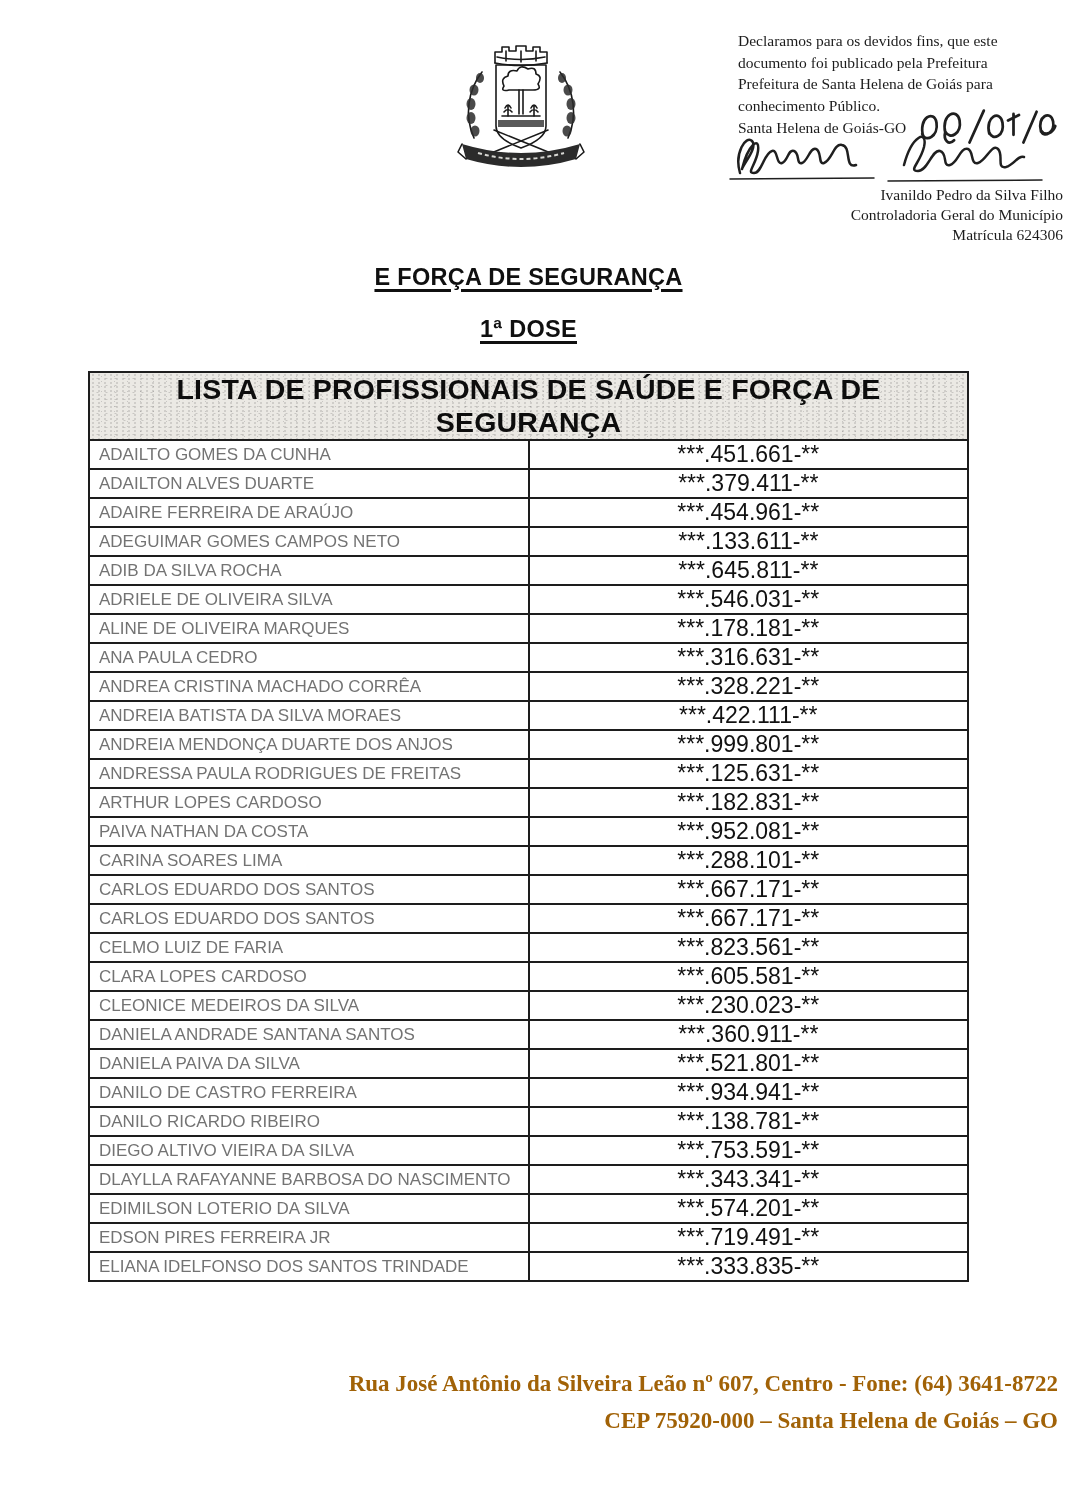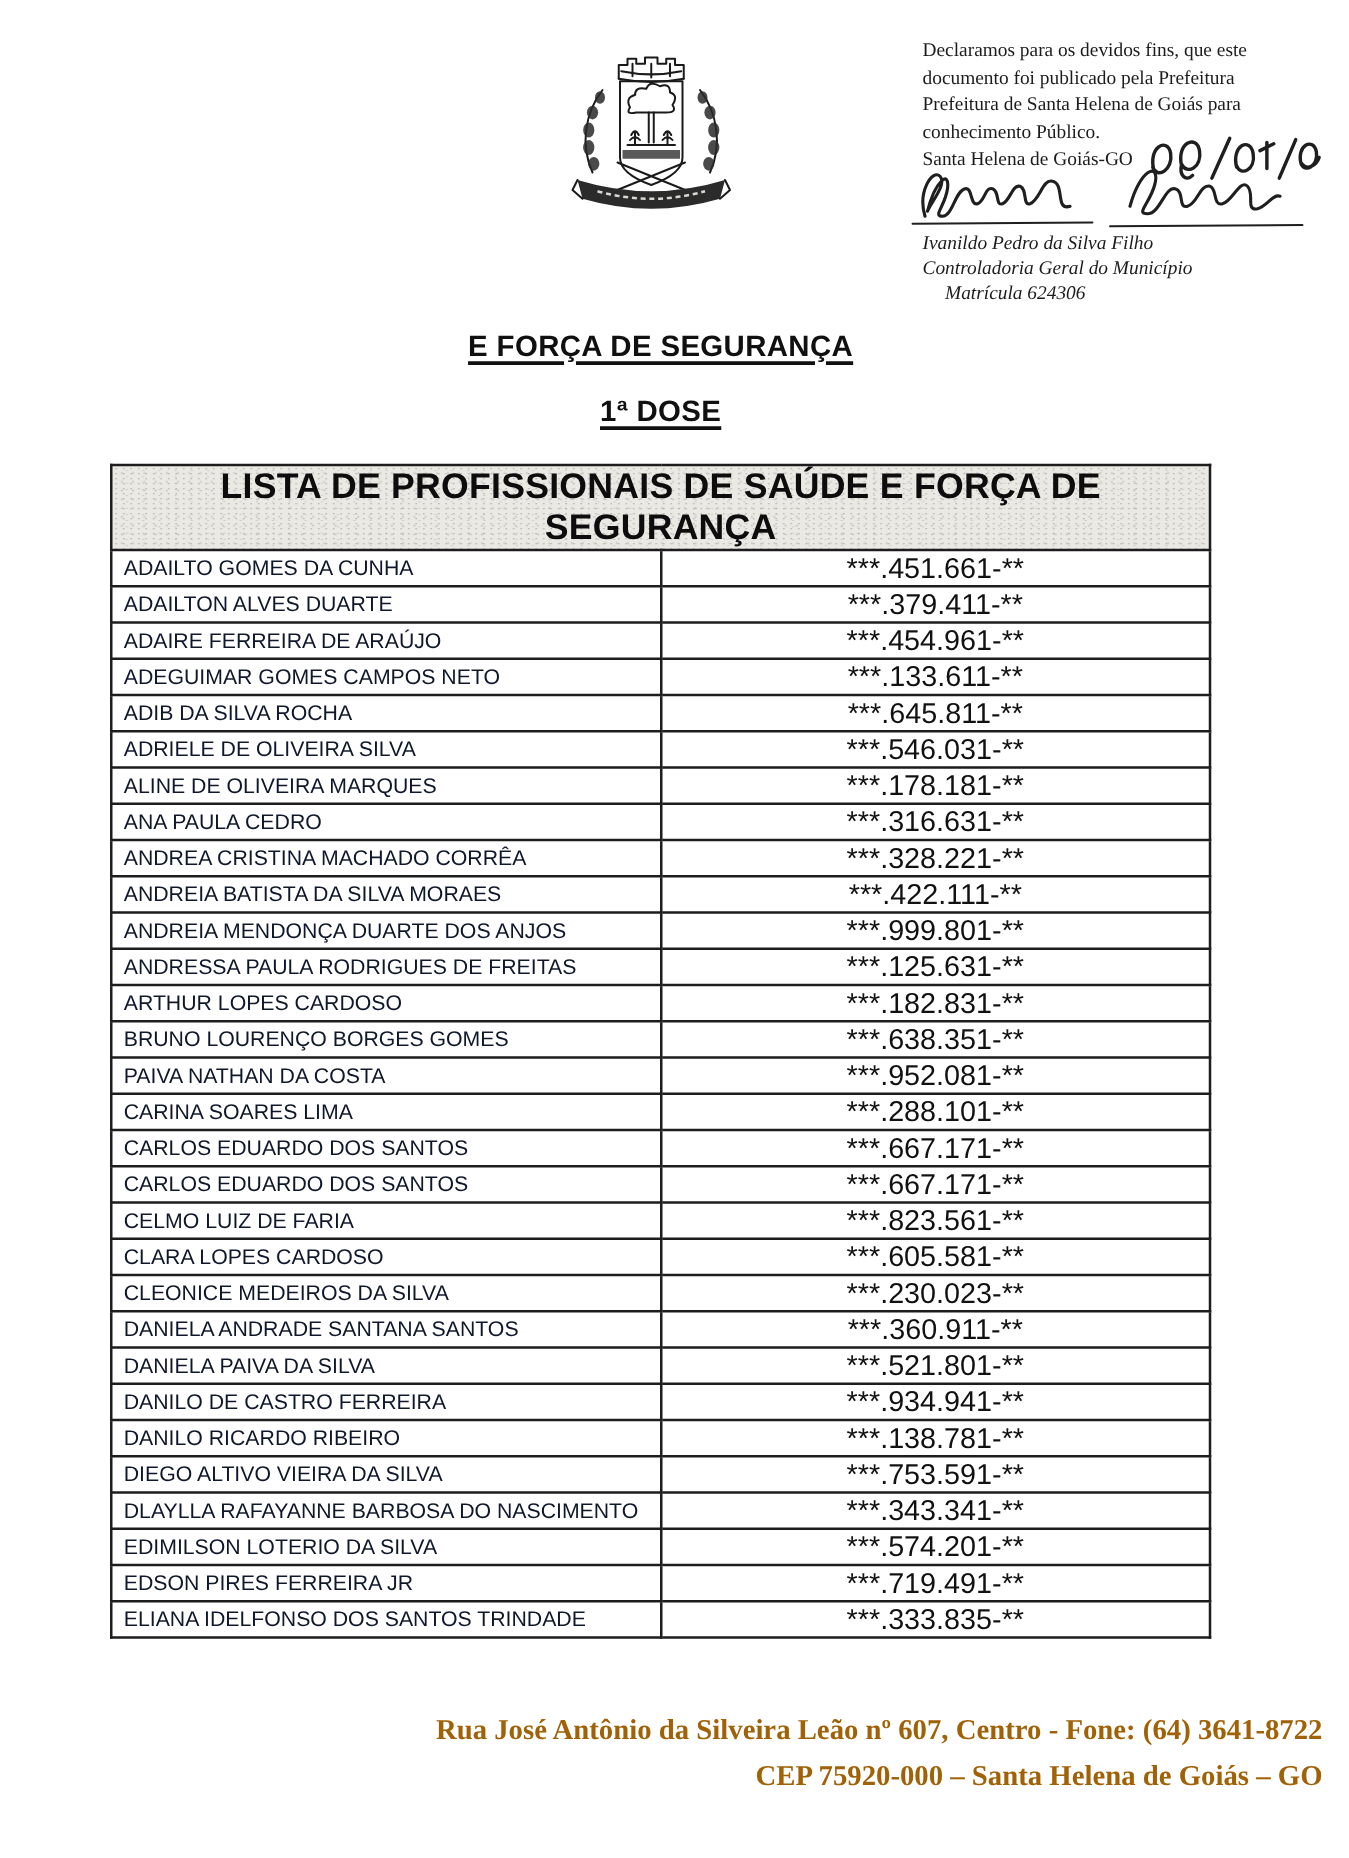--- a/index.html
+++ b/index.html
@@ -20,21 +20,21 @@
   .declaration {
     position:absolute; left:738px; top:30px; width:325px;
     font-family:"Liberation Serif", serif;
     font-size:15.5px; line-height:1.4; color:#1c1c1c;
   }
   .decl-line { white-space:nowrap; }
   .place-row { position:relative; white-space:nowrap; }
   .date-scrawl { position:absolute; left:172px; top:-13px; width:152px; height:44px; }
   .sig-area { position:relative; height:46px; margin-top:1px; }
   .sig-scrawl { position:absolute; left:-12px; top:-16px; width:330px; height:64px; }
-  .signer-name, .signer-title, .signer-reg { text-align:left; line-height:1.28;font-style:italic; }
+  .signer-name, .signer-title, .signer-reg { text-align:right; line-height:1.28; }
   .signer-reg { padding-left:18px; }
 
   
   .doc-title {
     position:absolute; left:88px; width:881px;
     text-align:center;
     font-weight:bold; font-size:23.5px; letter-spacing:.3px;
     color:#101010;
     text-decoration:underline;
     text-decoration-thickness:2.6px;
@@ -64,21 +64,21 @@
       radial-gradient(rgba(110,110,110,.28) .6px, transparent 1px);
     background-size:6px 4px, 9px 7px, 13px 5px;
     background-position:0 0, 3px 2px, 5px 1px;
     border-bottom-width:3px;
   }
   td.name-cell {
     height:27.3px;
     padding-left:9px;
     font-size:17px;
     vertical-align:middle;
-    color:#0f172a;
+    color:#737373;
     white-space:nowrap; overflow:hidden;
   }
   td.cpf-cell {
     width:259px;
     text-align:center; vertical-align:middle;
     font-size:23px;
     color:#111;
     white-space:nowrap;
   }
 
@@ -257,24 +257,20 @@
   <tr>
     <td class="name-cell">ANDRESSA PAULA RODRIGUES DE FREITAS</td>
     <td class="cpf-cell">***.125.631-**</td>
   </tr>
 
   <tr>
     <td class="name-cell">ARTHUR LOPES CARDOSO</td>
     <td class="cpf-cell">***.182.831-**</td>
   </tr>
 
-  <tr>
-    <td class="name-cell">BRUNO LOURENÇO BORGES GOMES</td>
-    <td class="cpf-cell">***.638.351-**</td>
-  </tr>
 
   <tr>
     <td class="name-cell">PAIVA NATHAN DA COSTA</td>
     <td class="cpf-cell">***.952.081-**</td>
   </tr>
 
   <tr>
     <td class="name-cell">CARINA SOARES LIMA</td>
     <td class="cpf-cell">***.288.101-**</td>
   </tr>

